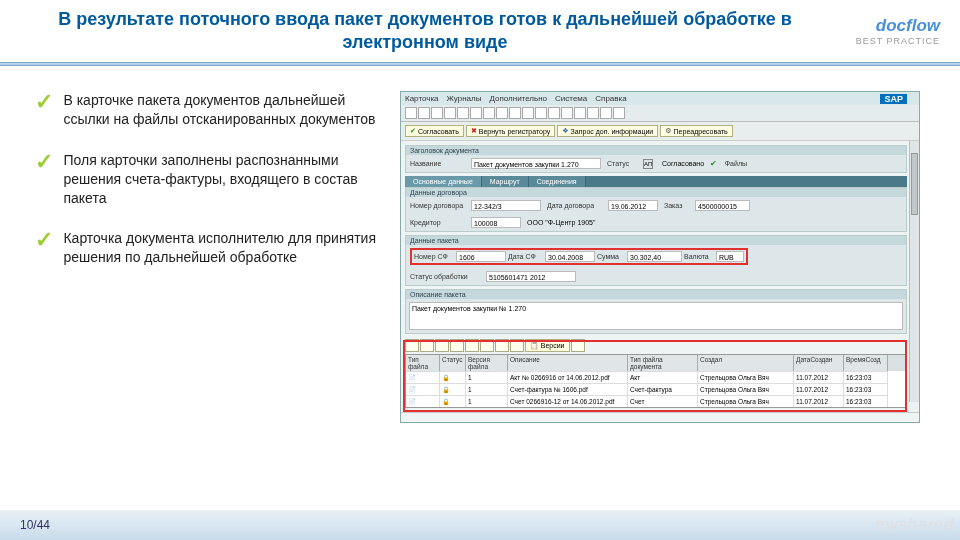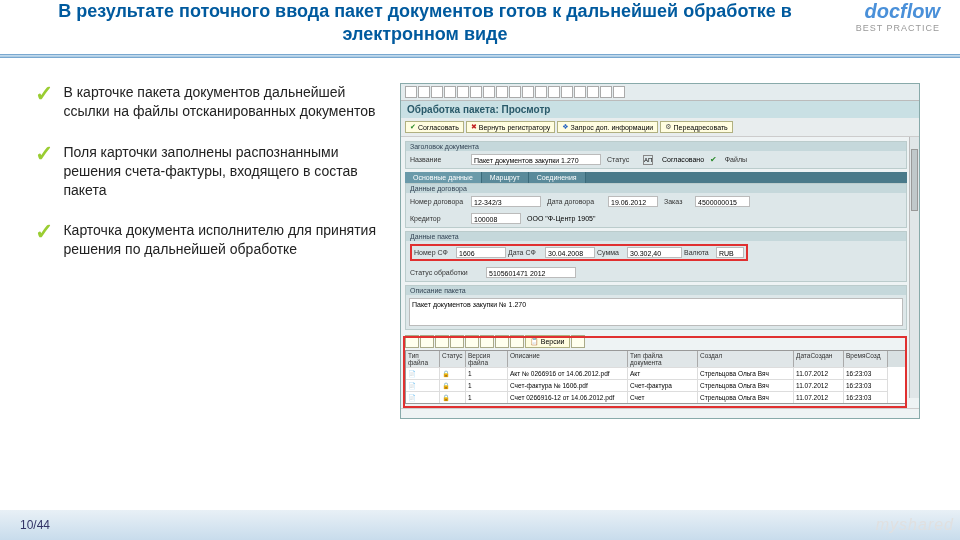--- a/index.html
+++ b/index.html
@@ -1,20 +1,20 @@
 <!DOCTYPE html>
 <html><head>
 <meta charset="utf-8">
 <style>
 *{margin:0;padding:0;box-sizing:border-box;font-family:Arial,sans-serif}
 body{width:960px;height:540px;background:#fff;position:relative;overflow:hidden}
-.header{height:54px;display:flex;padding:0 20px;background:#fff}
+.header{height:62px;display:flex;align-items:center;padding:0 20px;background:#fff}
 .title{flex:1;color:#005a9e;font-size:18px;font-weight:bold;text-align:center;line-height:1.3}
 .logo{width:110px;text-align:right;font-size:10px}
-.logo-top{color:#4a90d9;font-weight:bold;font-style:italic;font-size:20px}
+.logo-top{color:#4a90d9;font-weight:bold;font-style:italic;font-size:17px}
 .logo-bot{color:#999;font-size:9px;letter-spacing:1px}
 .divider{height:4px;background:linear-gradient(#c8dff0,#a8c8e0);border-top:1px solid #7aa8d0;border-bottom:1px solid #7aa8d0}
 .content{display:flex;padding:25px 0 0 0}
 .left{width:400px;padding:0 15px 0 35px}
 .bullets{list-style:none}
 .bullets li{display:flex;margin-bottom:22px;font-size:14px;line-height:1.35;color:#222}
 .check{color:#9acd32;font-size:22px;margin-right:10px;line-height:1;font-weight:bold}
 .right{width:540px;position:relative}
 .sap-window{border:1px solid #8aa;background:#f0f4f5;font-size:8px}
 .sap-menu{background:#d8e8ea;padding:2px 4px;font-size:8px;color:#333}
@@ -82,40 +82,43 @@
         </li>
       <li>
           <span class="check">✓</span>
           <span>Карточка документа исполнителю для принятия решения по дальнейшей обработке</span>
         </li>
     </ul>
   </div>
 
   <div class="right">
     <div class="sap-window" style="position:relative;width:520px">
+      <div class="sap-menu">
+        <span>Карточка</span><span>Журналы</span><span>Дополнительно</span><span>Система</span><span>Справка</span>
+        <span class="sap-logo">SAP</span>
+      </div>
       <div class="sap-tb">
         <span class="ico"></span>
           <span class="ico"></span>
           <span class="ico"></span>
           <span class="ico"></span>
           <span class="ico"></span>
           <span class="ico"></span>
           <span class="ico"></span>
           <span class="ico"></span>
           <span class="ico"></span>
           <span class="ico"></span>
           <span class="ico"></span>
           <span class="ico"></span>
           <span class="ico"></span>
           <span class="ico"></span>
           <span class="ico"></span>
           <span class="ico"></span>
           <span class="ico"></span>
       </div>
-      <div class="sap-title">Обработка пакета: Просмотр</div>
       <div class="sap-actions">
         <div class="act-btn green">
             <span>Согласовать</span>
           </div>
         <div class="act-btn red">
             <span>Вернуть регистратору</span>
           </div>
         <div class="act-btn blue">
             <span>Запрос доп. информации</span>
           </div>

